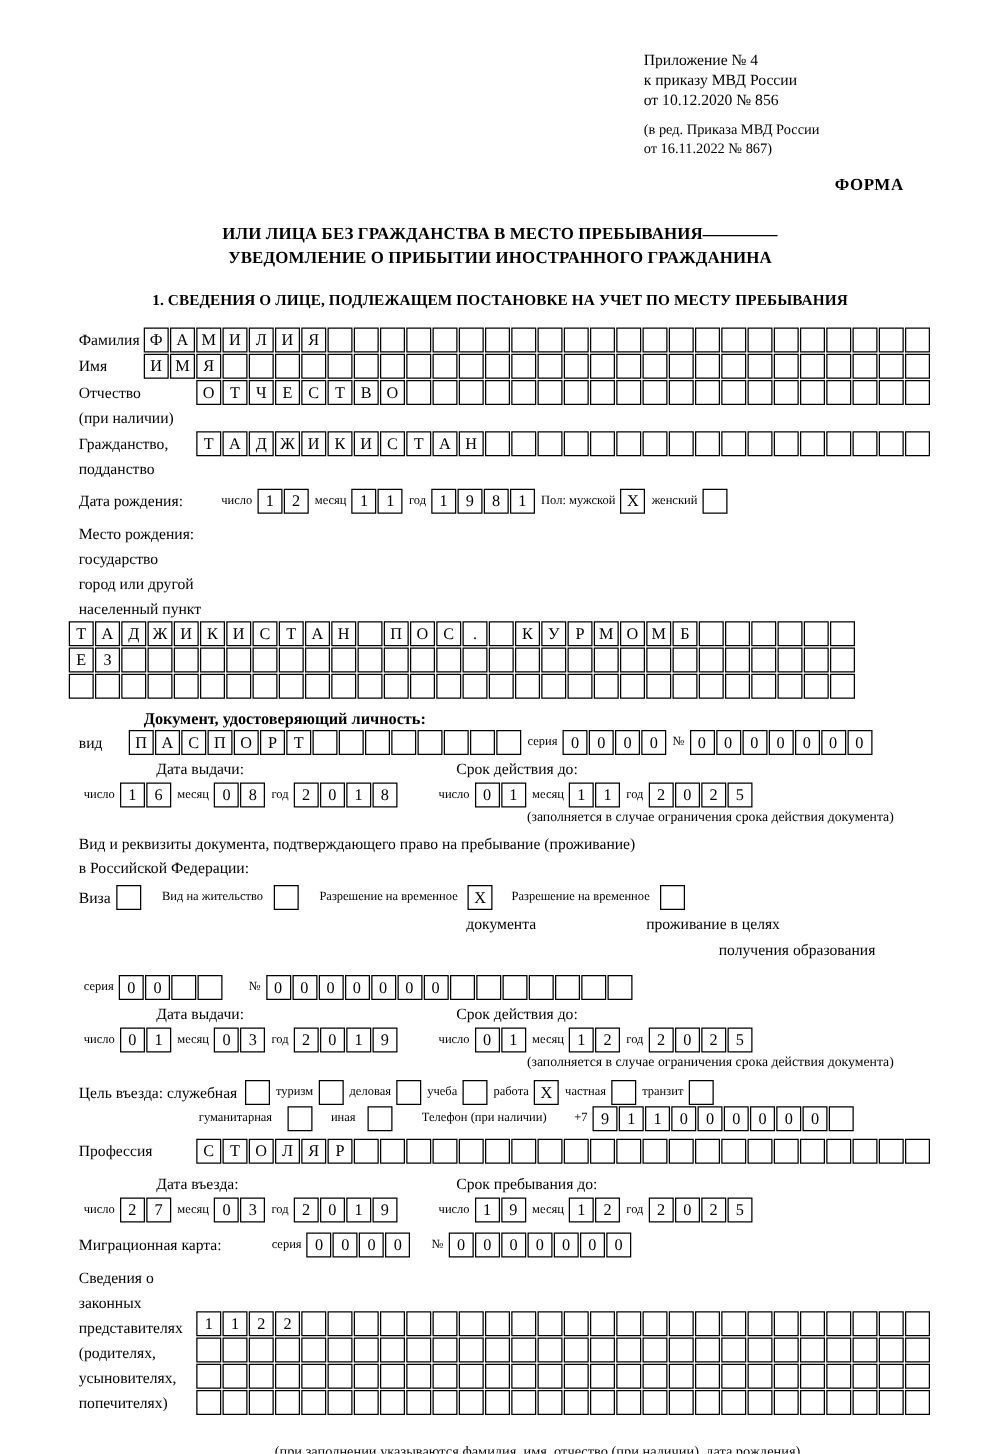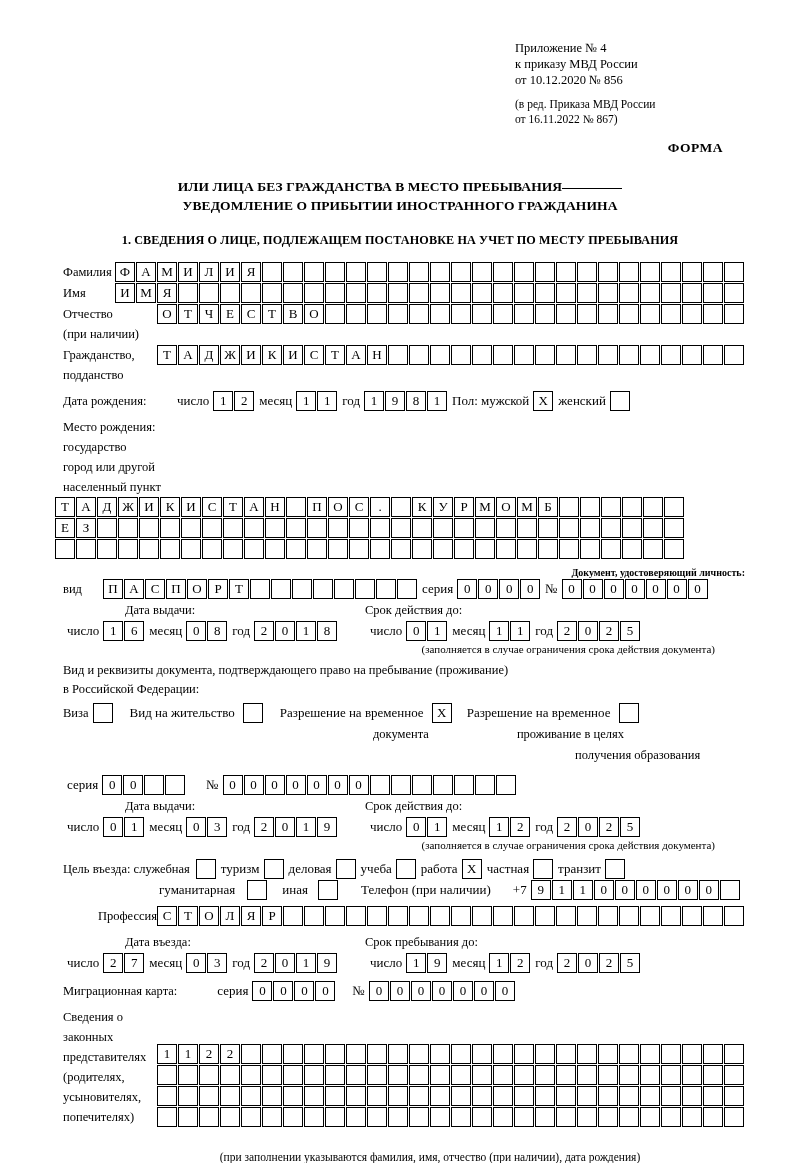--- a/index.html
+++ b/index.html
@@ -84,34 +84,34 @@
     height: 20px;
     border: 1px solid #000;
     margin-right: 1px;
     box-sizing: border-box;
     text-align: center;
     line-height: 18px;
     font-size: 13px;
     font-family: "Liberation Serif", serif;
   }
   .inline-lbl {
-    font-size: 13px;
+    font-size: 10px;
     line-height: 20px;
     white-space: nowrap;
     padding: 0 4px;
   }
   .note-right {
     font-size: 11px;
     text-align: right;
     padding-right: 30px;
   }
   .subhead {
-    text-align: right;
+    text-align: left;
     font-weight: bold;
-    font-size: 10px;
+    font-size: 13px;
     margin-top: 8px;
   }
   .blockline {
     font-size: 12.5px;
     margin-top: 8px;
   }
   .footnote {
     font-size: 11.5px;
     text-align: center;
     margin-top: 24px;
@@ -658,21 +658,21 @@
         <div class="cell">0</div>
         <div class="cell">0</div>
         <div class="cell">0</div>
         <div class="cell">0</div>
         <div class="cell">0</div>
         <div class="cell"> </div>
       </div>
   </div>
 
   <div class="row" style="margin-top:6px;">
-    <div class="lbl" style="margin-left:8px; width:118px;text-align:right;">Профессия</div>
+    <div class="lbl" style="margin-left:8px; width:118px;">Профессия</div>
     <div class="boxes">
         <div class="cell">С</div>
         <div class="cell">Т</div>
         <div class="cell">О</div>
         <div class="cell">Л</div>
         <div class="cell">Я</div>
         <div class="cell">Р</div>
         <div class="cell"></div>
         <div class="cell"></div>
         <div class="cell"></div>

